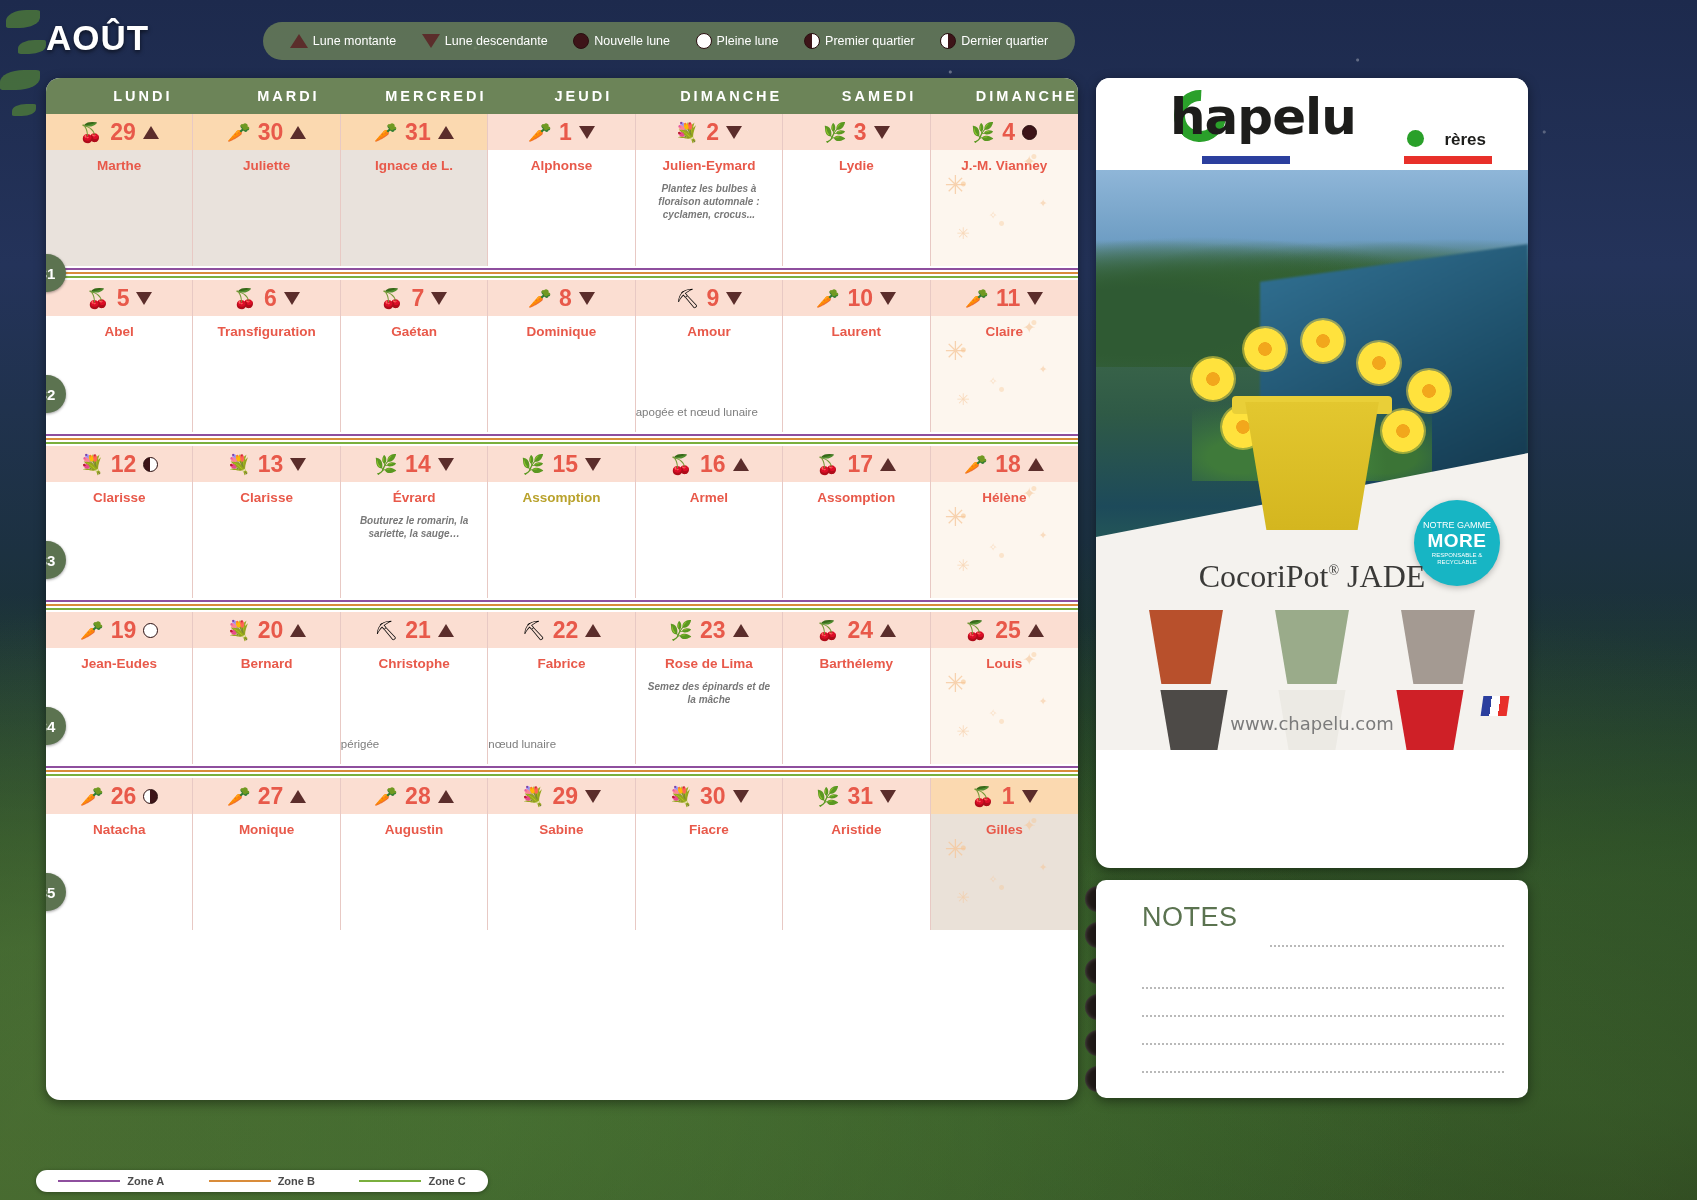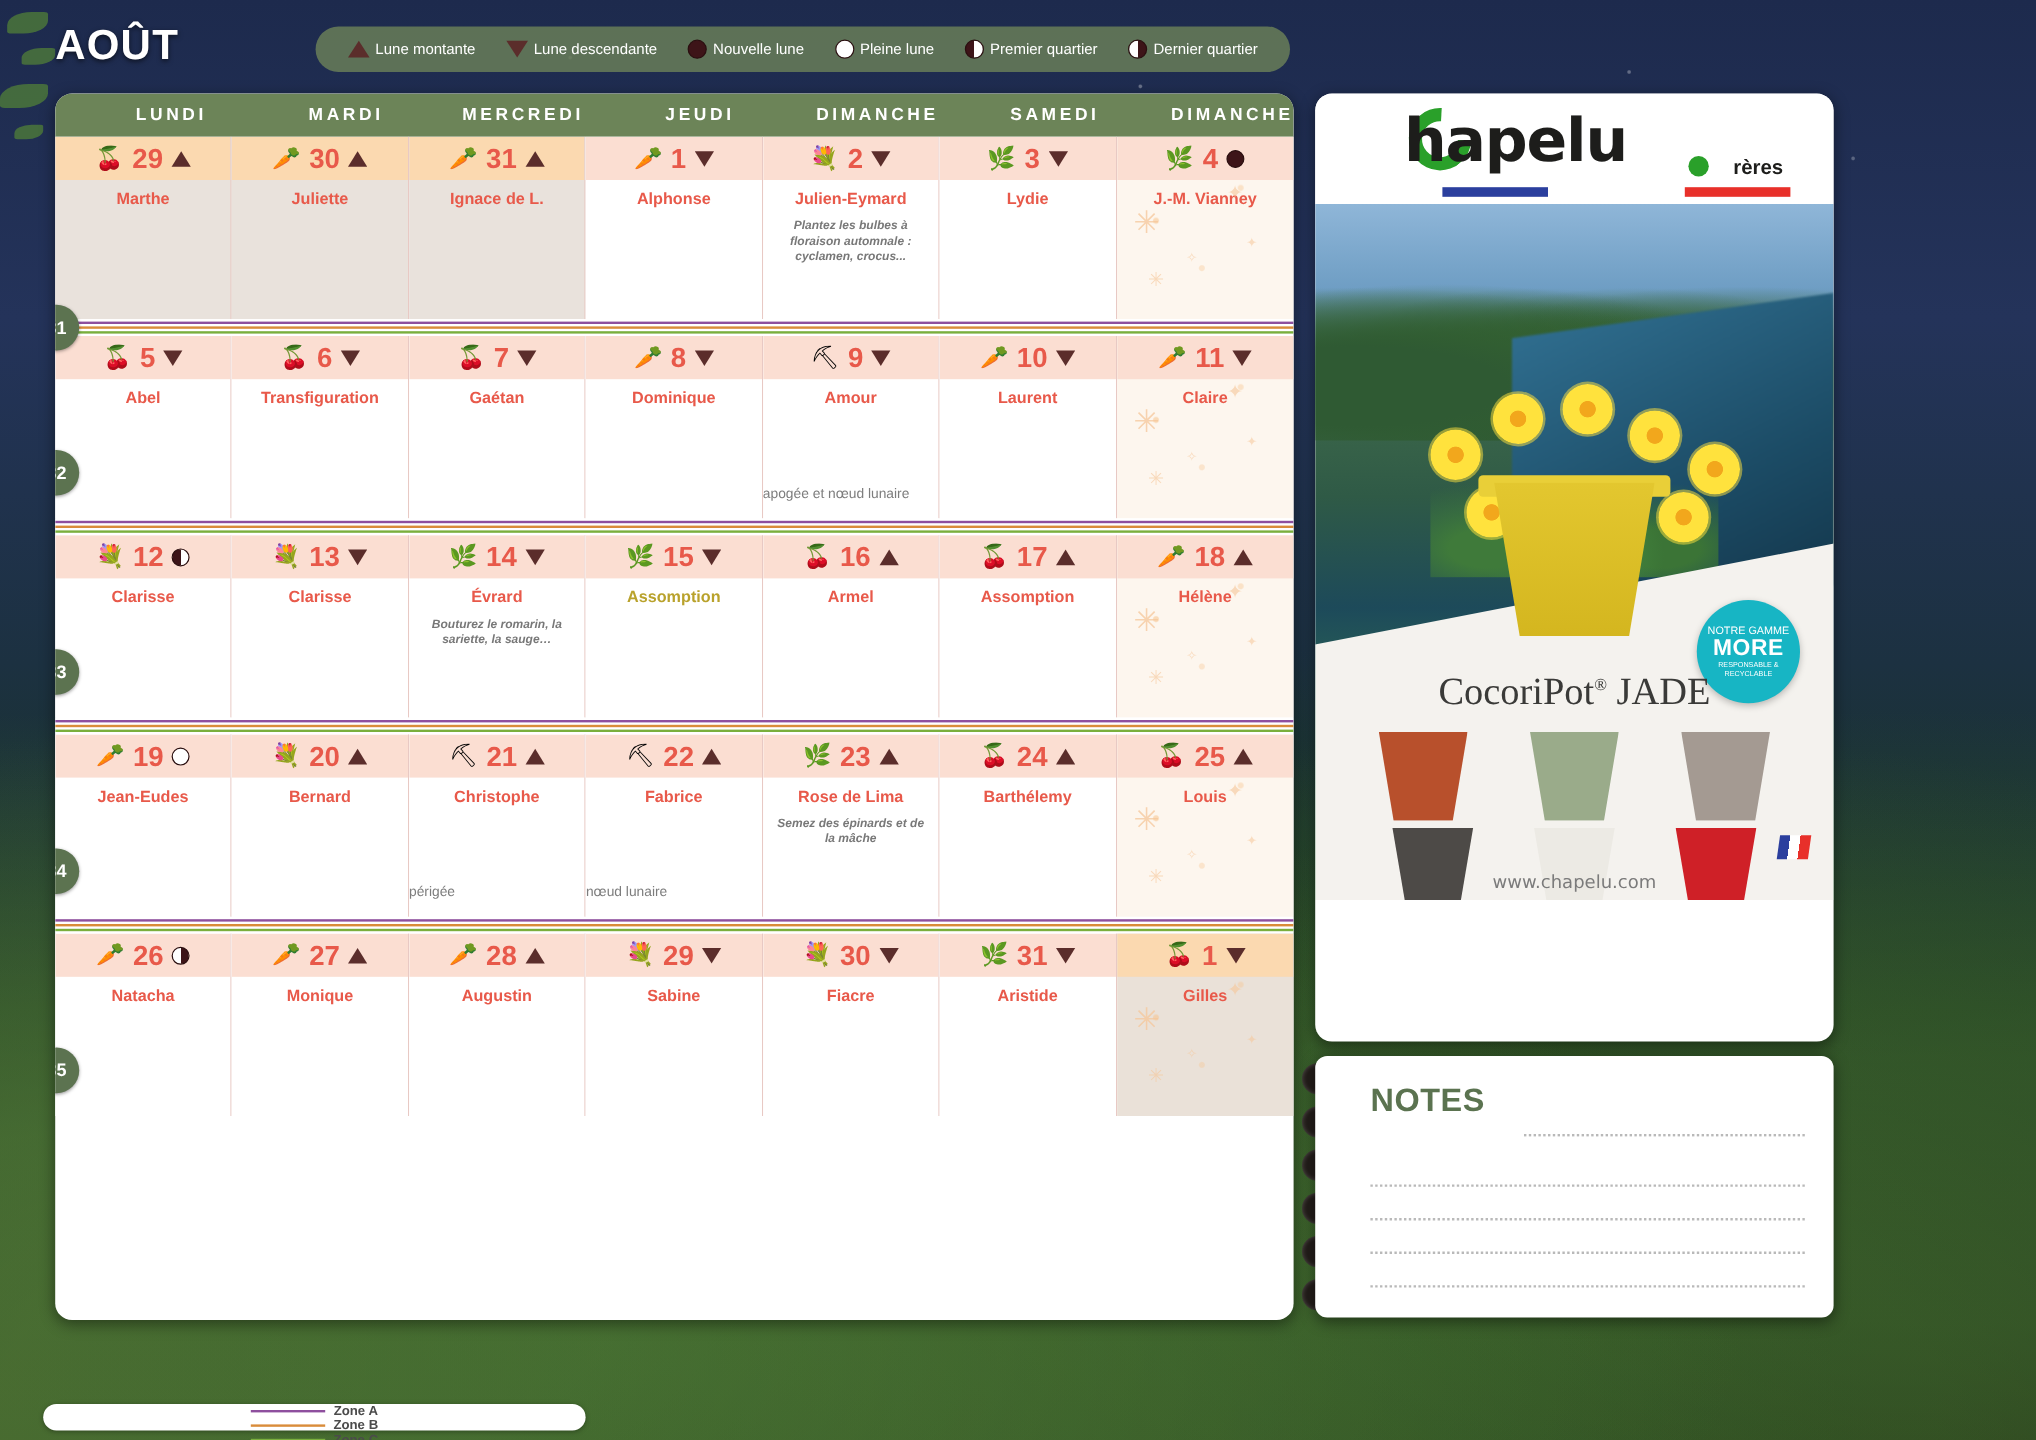--- a/index.html
+++ b/index.html
@@ -128,21 +128,21 @@
   .wk{
     position:absolute; left:-18px; width:38px;height:38px;border-radius:50%;
     background:#5c7350; color:#fff; font-size:15px; font-weight:bold;
     display:flex;align-items:center;justify-content:center;
     box-shadow:0 1px 3px rgba(0,0,0,.4); z-index:5;
   }
   
   #zonelegend{
     position:absolute; left:36px; bottom:8px; width:452px; height:22px;
     background:#fff; border-radius:11px; display:flex; align-items:center;
-    justify-content:space-around; box-shadow:0 1px 4px rgba(0,0,0,.35);flex-direction:column;
+    justify-content:space-around; box-shadow:0 1px 4px rgba(0,0,0,.35);
   }
   .zitem{display:flex;align-items:center;gap:7px;font-size:11px;font-weight:bold;color:#4b4b4b;}
   .zbar{width:62px;height:2.4px;}
 
   
   #ad{
     position:absolute; left:1096px; top:78px; width:432px; height:790px;
     background:#fff; border-radius:14px; overflow:hidden;
     box-shadow:0 3px 12px rgba(0,0,0,.45);
   }
@@ -219,35 +219,35 @@
   }
   #cocori sup{font-size:14px;}
   .potsrow{position:absolute;left:0;right:0;display:flex;justify-content:center;gap:38px;}
   .minipot{
     width:88px;height:74px;
     clip-path:polygon(8% 0,92% 0,78% 100%,22% 100%);
     border-radius:3px;
   }
   .minipot.sm{width:80px;height:66px;}
   #adurl{
-    position:absolute;left:0;right:0;bottom:6px;text-align:center;
-    font-size:15px;color:#7b7b7b; font-family:"DejaVu Sans", sans-serif;
+    position:absolute;left:0;right:0;bottom:16px;text-align:center;
+    font-size:18px;color:#7b7b7b; font-family:"DejaVu Sans", sans-serif;
   }
   .frflag{position:absolute;right:20px;bottom:34px;width:26px;height:20px;
     background:linear-gradient(90deg,#2b3f9e 0 33%,#fff 33% 66%,#e8302a 66% 100%);
     transform:skewX(-8deg);}
 
   
   #notes{
     position:absolute; left:1096px; top:880px; width:432px; height:218px;
     background:#fff; border-radius:10px; box-shadow:0 3px 12px rgba(0,0,0,.45);
     padding:22px 24px 0 46px;
   }
   #notestitle{
-    font-size:27px; font-weight:bold; color:#5b7350; letter-spacing:.5px;
+    font-size:27px; font-weight:normal; color:#5b7350; letter-spacing:.5px;
     display:inline-block; vertical-align:middle;
   }
   .nline{
     border-bottom:2px dotted #b9b9b9; height:28px;
   }
   .nline.first{ display:block; margin-left:128px; position:relative; top:-14px; }
   #rings{
     position:absolute; left:1085px; top:886px; width:26px; height:206px;
   }
   .ring{

